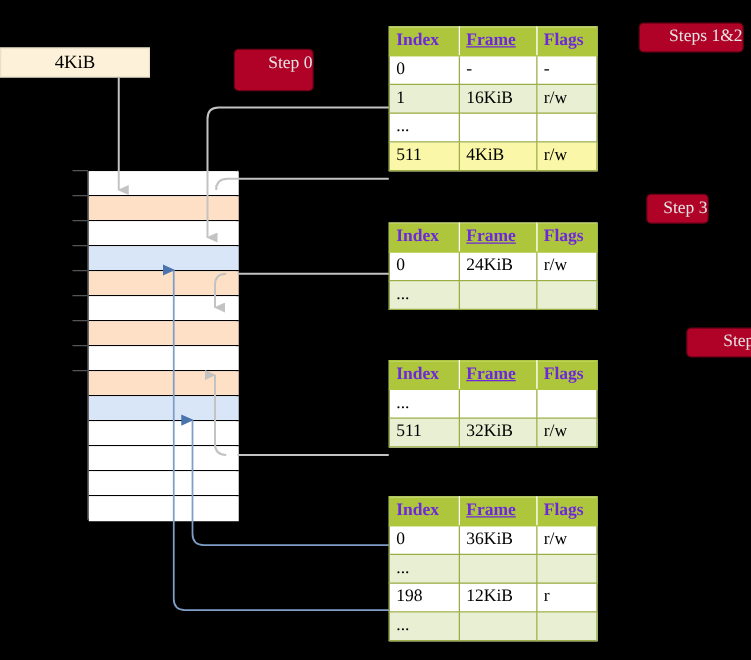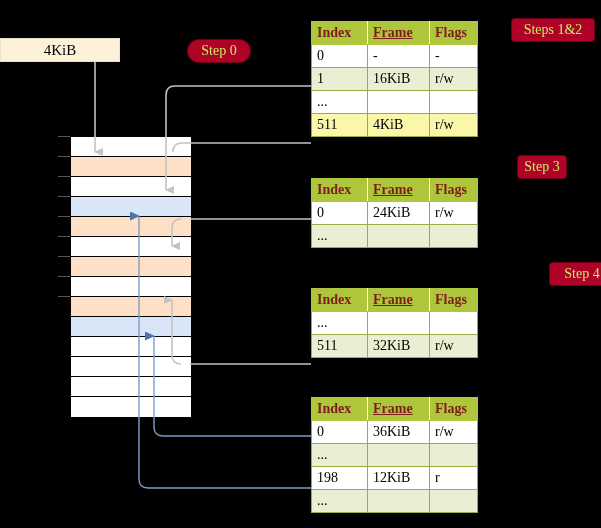--- a/index.html
+++ b/index.html
@@ -31,23 +31,23 @@
     font-size: 15px;
     text-align: center;
     line-height: 23px;
     box-sizing: border-box;
   }
 
   
   .badge {
     position: absolute;
     background: #b00226;
-    color: #bef264;
+    color: #e5e5e5;
     font-size: 14px;
-    text-align: center;
+    text-align: right;
     border-radius: 3px;
     line-height: 21px;
     box-sizing: border-box;
     white-space: nowrap;
     box-shadow: 0 0 0 1px #6b0016;
   }
 
   
   .ptable {
     position: absolute;
@@ -63,21 +63,21 @@
     padding: 1px 5px;
     height: 23px;
     box-sizing: border-box;
     text-align: left;
     font-weight: normal;
     vertical-align: middle;
     white-space: nowrap;
   }
   .ptable th {
     background: #aec63c;
-    color: #7f1d1d;
+    color: #6d28d9;
     font-weight: bold;
     border-color: #aec63c;
     border-right-color: #ffffff;
     font-size: 14px;
   }
   .ptable th:last-child { border-right-color: #aec63c; }
   .ptable tr.alt td { background: #e9efd2; }
   .ptable tr.hl td { background: #faf7a8; }
   .ptable td.c-index { width: 56px; }
   .ptable td.c-frame { width: 62px; }
@@ -126,21 +126,21 @@
     pointer-events: none;
   }
 </style>
 </head>
 <body>
 
 <div id="stage">
 
   <div class="src-box" style="left:0px; top:38px; width:120px; height:24px;">4KiB</div>
 
-  <div class="badge" style="left:188px; top:40px; width:62px; height:22px;border-radius:11px;">Step 0</div>
+  <div class="badge" style="left:188px; top:40px; width:62px; height:32px;">Step 0</div>
 
   <div class="badge" style="left:512px; top:19px; width:82px; height:22px;">Steps 1&amp;2</div>
 
   <div class="badge" style="left:518px; top:156px; width:48px; height:22px;">Step 3</div>
 
   <div class="badge" style="left:514px; top:263px; width:64px; height:22px;margin-left:36px;">Step 4</div>
 
   <div id="memcol">
       <div class="memrow white" style="top: 0px;"></div>
       <div class="memrow orange" style="top: 20px;"></div>

